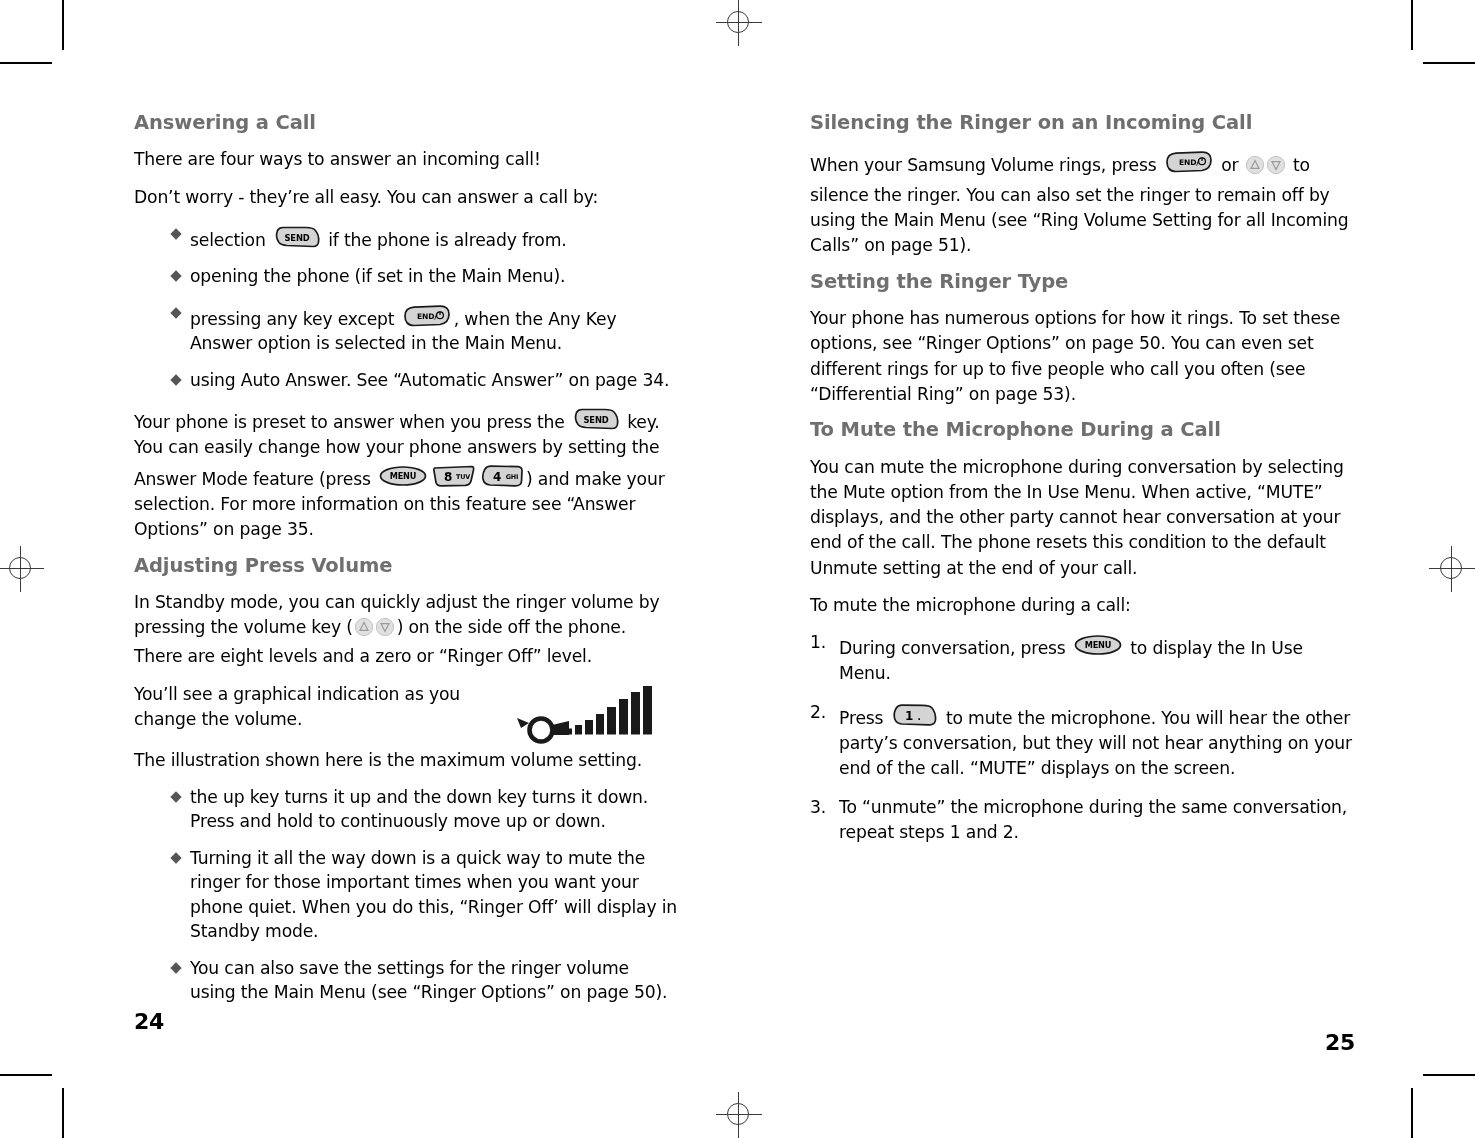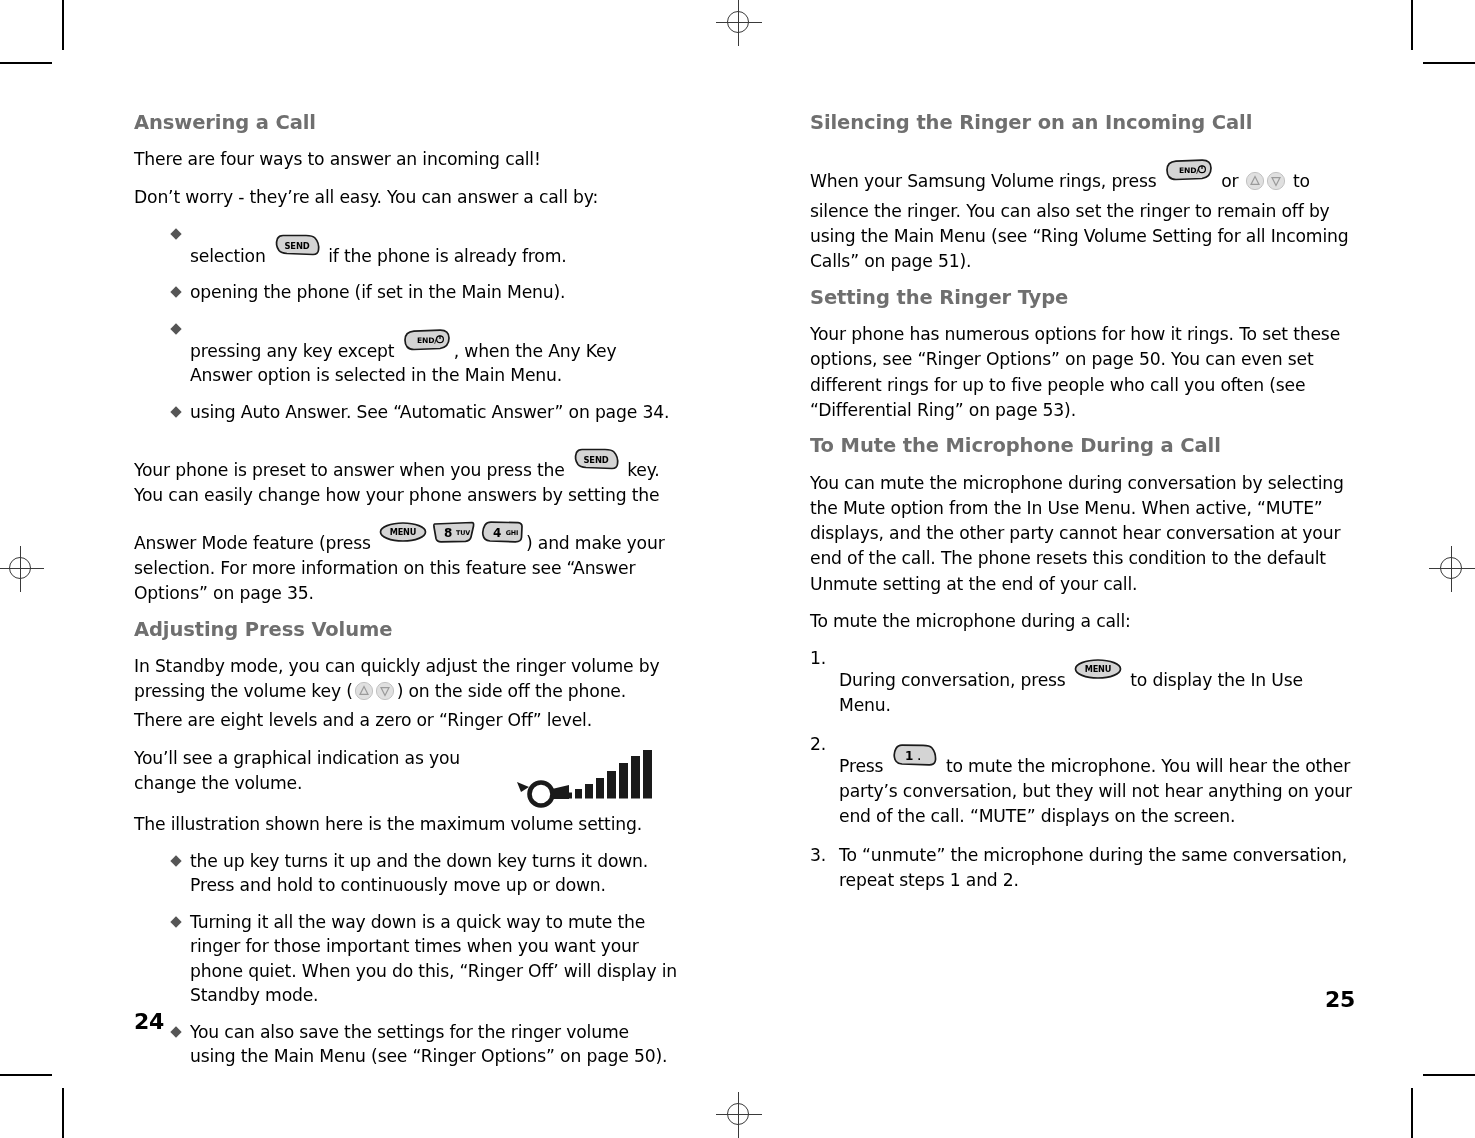--- a/index.html
+++ b/index.html
@@ -117,21 +117,21 @@
   ol.numbers > li .num {
     position: absolute;
     left: 0; top: 0;
     font-size: 17.2px;
   }
 
   
   .key {
     display: inline-block;
     vertical-align: -6px;
-    margin: 12px 2px;
+    margin: 4px 2px;
     position: relative;
   }
   .key svg { display: block; }
 
   .volkeys {
     display: inline-block;
     vertical-align: -4px;
     margin: 0 1px;
   }
 
@@ -146,21 +146,21 @@
 
   
   .page-number {
     position: absolute;
     font-size: 22px;
     font-weight: bold;
     color: #000;
     letter-spacing: -0.2px;
   }
   .pn-left  { left: 134px; top: 1009px; }
-  .pn-right { left: 1325px; top: 987px; text-align: right; }
+  .pn-right { left: 1325px; top: 1030px; text-align: right; }
 
   .illo-wrap { position: relative; min-height: 66px; }
 </style>
 </head>
 <body>
 
 <div>
 
   <div class="crop-line crop-v" style="left:62px; top:0; height:50px;"></div>
   <div class="crop-line crop-h" style="left:0; top:62px; width:52px;"></div>

